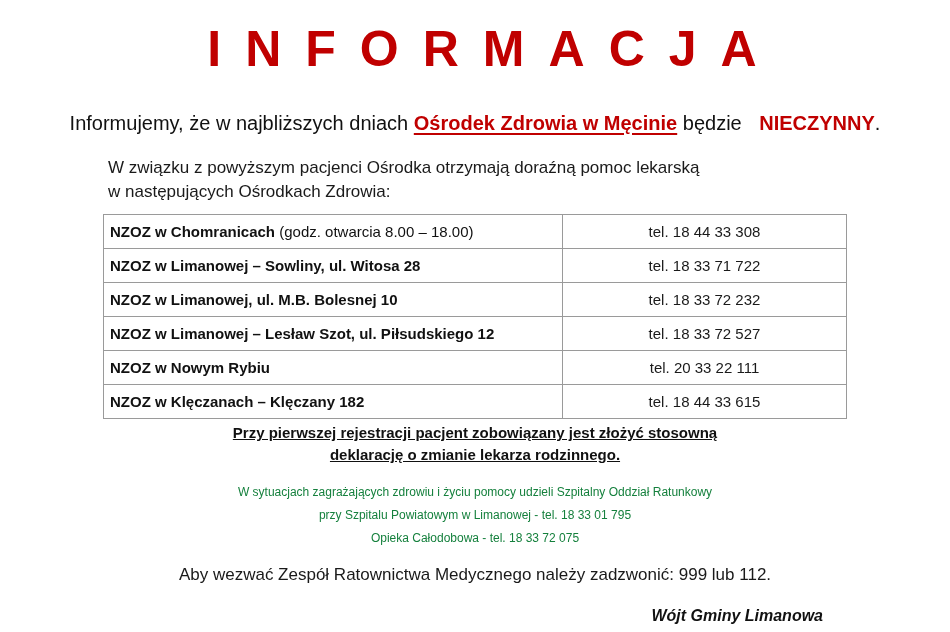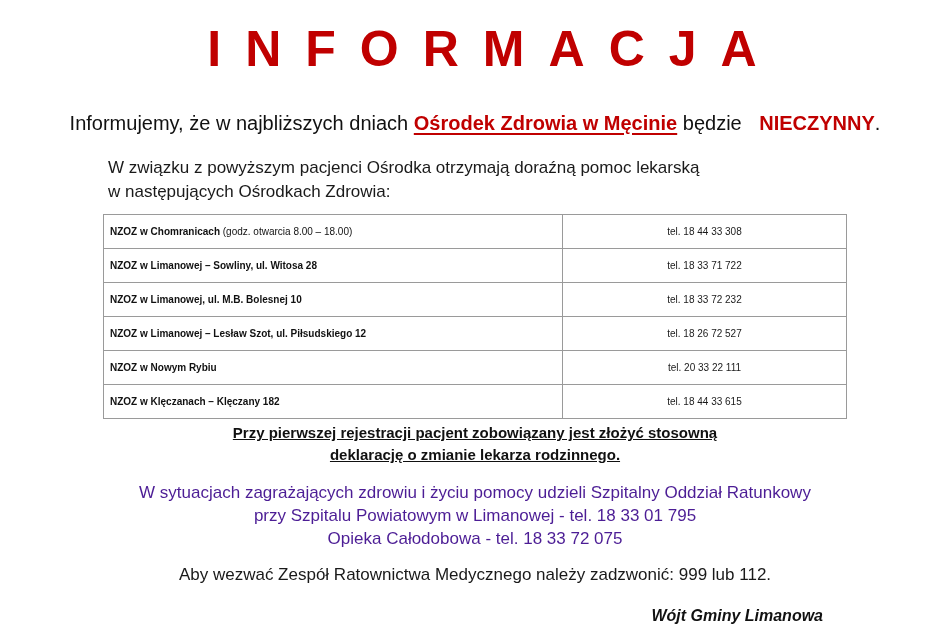--- a/index.html
+++ b/index.html
@@ -55,21 +55,21 @@
       font-size: 17px;
       line-height: 24px;
       color: #1a1a1a;
     }
     table.centers {
       position: absolute;
       left: 103px;
       top: 214px;
       width: 744px;
       border-collapse: collapse;
-      font-size: 10px;
+      font-size: 15px;
     }
     table.centers td {
       border: 1px solid #9a9a9a;
       height: 33px;
       padding: 0 6px;
       vertical-align: middle;
       white-space: nowrap;
     }
     table.centers td.name {
       width: 446px;
@@ -92,23 +92,23 @@
       font-weight: bold;
       line-height: 22px;
       text-decoration: underline;
     }
     .emergency {
       position: absolute;
       left: 0;
       width: 950px;
       top: 481px;
       text-align: center;
-      font-size: 17px;
+      font-size: 12px;
       line-height: 23px;
-      color: #4c1d95;
+      color: #15803d;
     }
     .ambulance {
       position: absolute;
       left: 0;
       width: 950px;
       top: 563px;
       text-align: center;
       font-size: 17px;
       line-height: 23px;
       color: #1a1a1a;
@@ -146,21 +146,21 @@
     <tr>
       <td class="name"><span>NZOZ w Limanowej – Sowliny, ul. Witosa 28</span><span class="note"></span></td>
       <td class="phone">tel. 18 33 71 722</td>
     </tr>
     <tr>
       <td class="name"><span>NZOZ w Limanowej, ul. M.B. Bolesnej 10</span><span class="note"></span></td>
       <td class="phone">tel. 18 33 72 232</td>
     </tr>
     <tr>
       <td class="name"><span>NZOZ w Limanowej – Lesław Szot, ul. Piłsudskiego 12</span><span class="note"></span></td>
-      <td class="phone">tel. 18 26 72 527</td>
+      <td class="phone">tel. 18 33 72 527</td>
     </tr>
     <tr>
       <td class="name"><span>NZOZ w Nowym Rybiu</span><span class="note"></span></td>
       <td class="phone">tel. 20 33 22 111</td>
     </tr>
     <tr>
       <td class="name"><span>NZOZ w Klęczanach – Klęczany 182</span><span class="note"></span></td>
       <td class="phone">tel. 18 44 33 615</td>
     </tr>
   </tbody>

